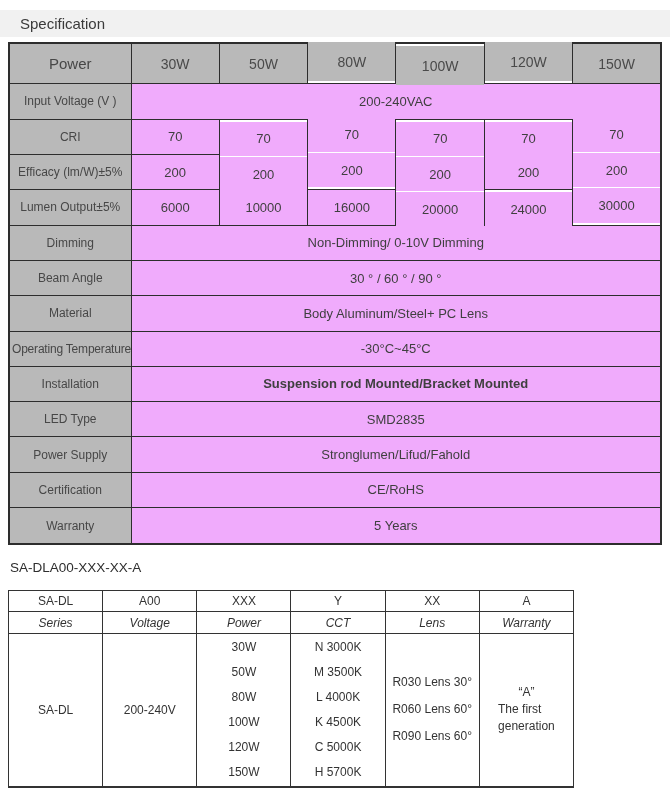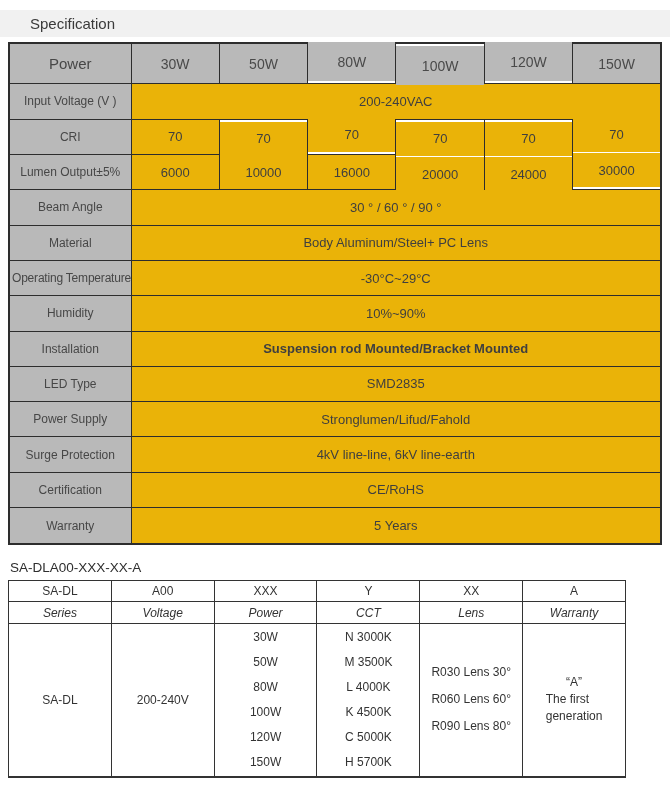--- a/index.html
+++ b/index.html
@@ -5,49 +5,49 @@
   * { box-sizing: border-box; }
   html, body { margin: 0; padding: 0; }
   body {
     width: 670px; height: 793px; overflow: hidden;
     background: #ffffff;
     font-family: "Liberation Sans", "DejaVu Sans", sans-serif;
     color: #3d3d3d;
   }
   .title-bar {
     margin-top: 10px; height: 27px; background: #f1f1f1;
-    display: flex; align-items: center; padding-left: 30px;
+    display: flex; align-items: center; padding-left: 20px;
     font-size: 15px; color: #3a3a3a;
   }
   
   table.spec {
     border-collapse: collapse; table-layout: fixed;
     width: 654px; height: 503px; margin: 5px 8px 0 8px;
     border: 2px solid #2d2d2d;
   }
   table.spec td {
     border: 1px solid #2d2d2d; text-align: center; vertical-align: middle;
     white-space: nowrap; overflow: hidden; padding: 0 2px;
   }
   table.spec td.lbl  { background: #b9b9b9; font-size: 12px; color: #474747; }
   table.spec td.hdr  { background: #b9b9b9; font-size: 14px; color: #4a4a4a; }
   table.spec td.pwr  { font-size: 15px; }
   table.spec td.val,
-  table.spec td.cell { background: #eab308; font-size: 13px; color: #3f3f3f; }
+  table.spec td.cell { background: #f0abfc; font-size: 13px; color: #3f3f3f; }
   
   td.u { position: relative; top: -2px; }
   td.d { position: relative; top:  2px; }
   
   [data-bind="spec_table.rows.9.label"]  { font-size: 10.5px; letter-spacing: -0.2px; margin-left: 43px; }
   [data-bind="spec_table.rows.11.value"] { font-weight: bold; color: #5a5a5a; }
   
-  .model-title { margin: 15px 0 5px 10px; font-size: 13.5px; color: #2e2e2e; }
+  .model-title { margin: 15px 0 15px 10px; font-size: 13.5px; color: #2e2e2e; }
   table.order {
     border-collapse: collapse; table-layout: fixed;
-    width: 618px; margin: 0 8px;
+    width: 566px; margin: 0 8px;
     border: 1px solid #333; border-bottom-width: 2px;
   }
   table.order td {
     border: 1px solid #333; text-align: center; vertical-align: middle;
     font-size: 12px; color: #333; padding: 0;
   }
   tr.code-row td { height: 21px; }
   tr.name-row td { height: 22px; font-style: italic; }
   tr.body-row td { height: 153px; }
   td.opts div  { line-height: 25px; }
@@ -91,59 +91,64 @@
       <tr>
         <td class="lbl" data-bind="spec_table.rows.2.label">CRI</td>
         <td class="cell" data-bind="spec_table.rows.2.values.0">70</td>
         <td class="cell d" data-bind="spec_table.rows.2.values.1">70</td>
         <td class="cell u" data-bind="spec_table.rows.2.values.2">70</td>
         <td class="cell d" data-bind="spec_table.rows.2.values.3">70</td>
         <td class="cell d" data-bind="spec_table.rows.2.values.4">70</td>
         <td class="cell u" data-bind="spec_table.rows.2.values.5">70</td>
       </tr>
       <tr>
+        <td class="lbl" data-bind="spec_table.rows.3.label">Efficacy (lm/W)±5%</td>
+        <td class="cell" data-bind="spec_table.rows.3.values.0">200</td>
+        <td class="cell d" data-bind="spec_table.rows.3.values.1">200</td>
+        <td class="cell u" data-bind="spec_table.rows.3.values.2">200</td>
+        <td class="cell d" data-bind="spec_table.rows.3.values.3">200</td>
+        <td class="cell" data-bind="spec_table.rows.3.values.4">200</td>
+        <td class="cell u" data-bind="spec_table.rows.3.values.5">200</td>
+      </tr>
+      <tr>
         <td class="lbl" data-bind="spec_table.rows.4.label">Lumen Output±5%</td>
         <td class="cell" data-bind="spec_table.rows.4.values.0">6000</td>
         <td class="cell" data-bind="spec_table.rows.4.values.1">10000</td>
         <td class="cell" data-bind="spec_table.rows.4.values.2">16000</td>
         <td class="cell d" data-bind="spec_table.rows.4.values.3">20000</td>
         <td class="cell d" data-bind="spec_table.rows.4.values.4">24000</td>
         <td class="cell u" data-bind="spec_table.rows.4.values.5">30000</td>
       </tr>
       <tr>
+        <td class="lbl" data-bind="spec_table.rows.6.label">Dimming</td>
+        <td class="val" colspan="6" data-bind="spec_table.rows.6.value">Non-Dimming/ 0-10V Dimming</td>
+      </tr>
+      <tr>
         <td class="lbl" data-bind="spec_table.rows.7.label">Beam Angle</td>
         <td class="val" colspan="6" data-bind="spec_table.rows.7.value">30 ° / 60 ° / 90 °</td>
       </tr>
       <tr>
         <td class="lbl" data-bind="spec_table.rows.8.label">Material</td>
         <td class="val" colspan="6" data-bind="spec_table.rows.8.value">Body Aluminum/Steel+ PC Lens</td>
       </tr>
       <tr>
         <td class="lbl" data-bind="spec_table.rows.9.label">Operating Temperature</td>
-        <td class="val" colspan="6" data-bind="spec_table.rows.9.value">-30°C~29°C</td>
-      </tr>
-      <tr>
-        <td class="lbl" data-bind="spec_table.rows.10.label">Humidity</td>
-        <td class="val" colspan="6" data-bind="spec_table.rows.10.value">10%~90%</td>
+        <td class="val" colspan="6" data-bind="spec_table.rows.9.value">-30°C~45°C</td>
       </tr>
       <tr>
         <td class="lbl" data-bind="spec_table.rows.11.label">Installation</td>
         <td class="val" colspan="6" data-bind="spec_table.rows.11.value">Suspension rod Mounted/Bracket Mounted</td>
       </tr>
       <tr>
         <td class="lbl" data-bind="spec_table.rows.12.label">LED Type</td>
         <td class="val" colspan="6" data-bind="spec_table.rows.12.value">SMD2835</td>
       </tr>
       <tr>
         <td class="lbl" data-bind="spec_table.rows.13.label">Power Supply</td>
         <td class="val" colspan="6" data-bind="spec_table.rows.13.value">Stronglumen/Lifud/Fahold</td>
-      </tr>
-      <tr>
-        <td class="lbl" data-bind="spec_table.rows.14.label">Surge Protection</td>
-        <td class="val" colspan="6" data-bind="spec_table.rows.14.value">4kV line-line, 6kV line-earth</td>
       </tr>
       <tr>
         <td class="lbl" data-bind="spec_table.rows.15.label">Certification</td>
         <td class="val" colspan="6" data-bind="spec_table.rows.15.value">CE/RoHS</td>
       </tr>
       <tr>
         <td class="lbl" data-bind="spec_table.rows.17.label">Warranty</td>
         <td class="val" colspan="6" data-bind="spec_table.rows.17.value">5 Years</td>
       </tr>
     </tbody>
@@ -192,21 +197,21 @@
           <div data-bind="ordering_table.body_row.cct_options.0">N 3000K</div>
           <div data-bind="ordering_table.body_row.cct_options.1">M 3500K</div>
           <div data-bind="ordering_table.body_row.cct_options.2">L 4000K</div>
           <div data-bind="ordering_table.body_row.cct_options.3">K 4500K</div>
           <div data-bind="ordering_table.body_row.cct_options.4">C 5000K</div>
           <div data-bind="ordering_table.body_row.cct_options.5">H 5700K</div>
         </td>
         <td class="lens">
           <div data-bind="ordering_table.body_row.lens_options.0">R030 Lens 30°</div>
           <div data-bind="ordering_table.body_row.lens_options.1">R060 Lens 60°</div>
-          <div data-bind="ordering_table.body_row.lens_options.2">R090 Lens 80°</div>
+          <div data-bind="ordering_table.body_row.lens_options.2">R090 Lens 60°</div>
         </td>
         <td>
           <div class="ver-block">
             <div class="first-line" data-bind="ordering_table.body_row.versions_lines.0">“A”</div>
             <div data-bind="ordering_table.body_row.versions_lines.1">The first</div>
             <div data-bind="ordering_table.body_row.versions_lines.2">generation</div>
           </div>
         </td>
       </tr>
     </tbody>

